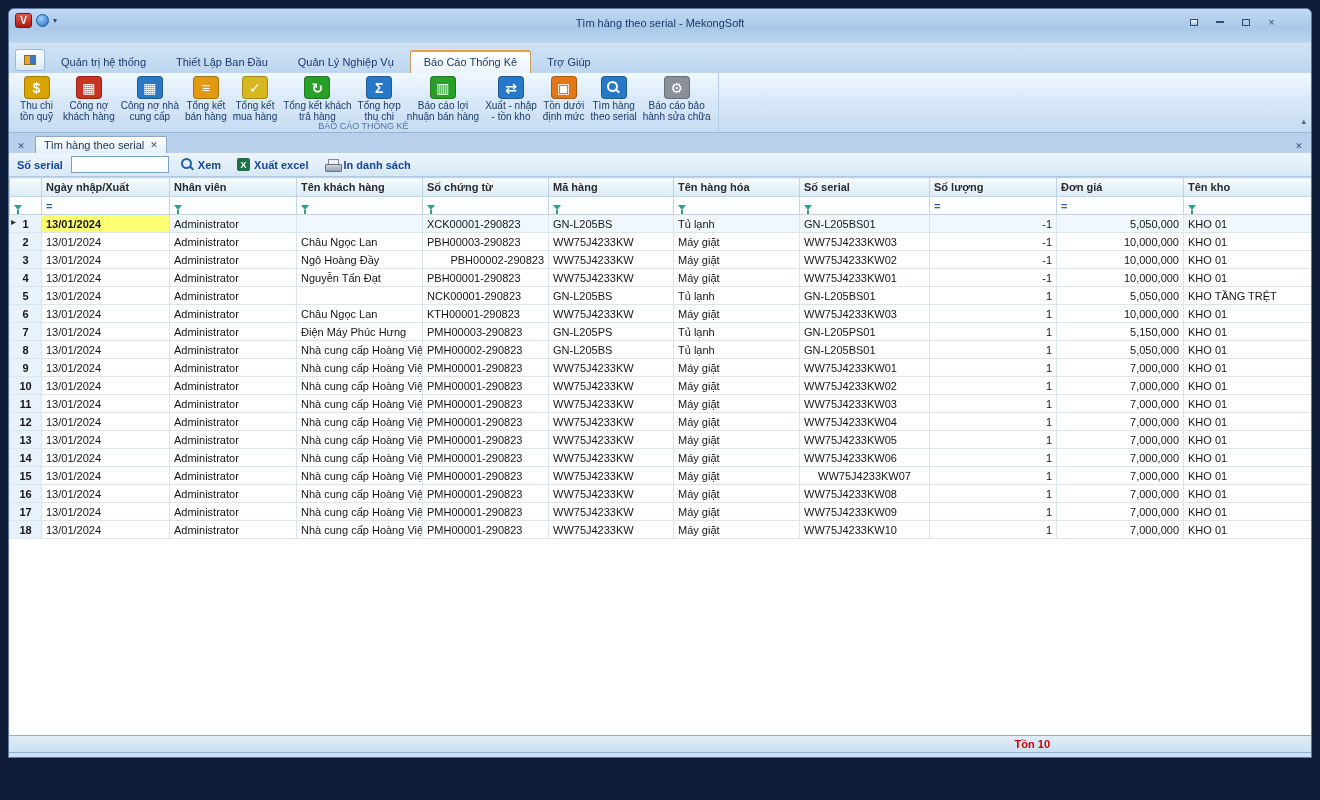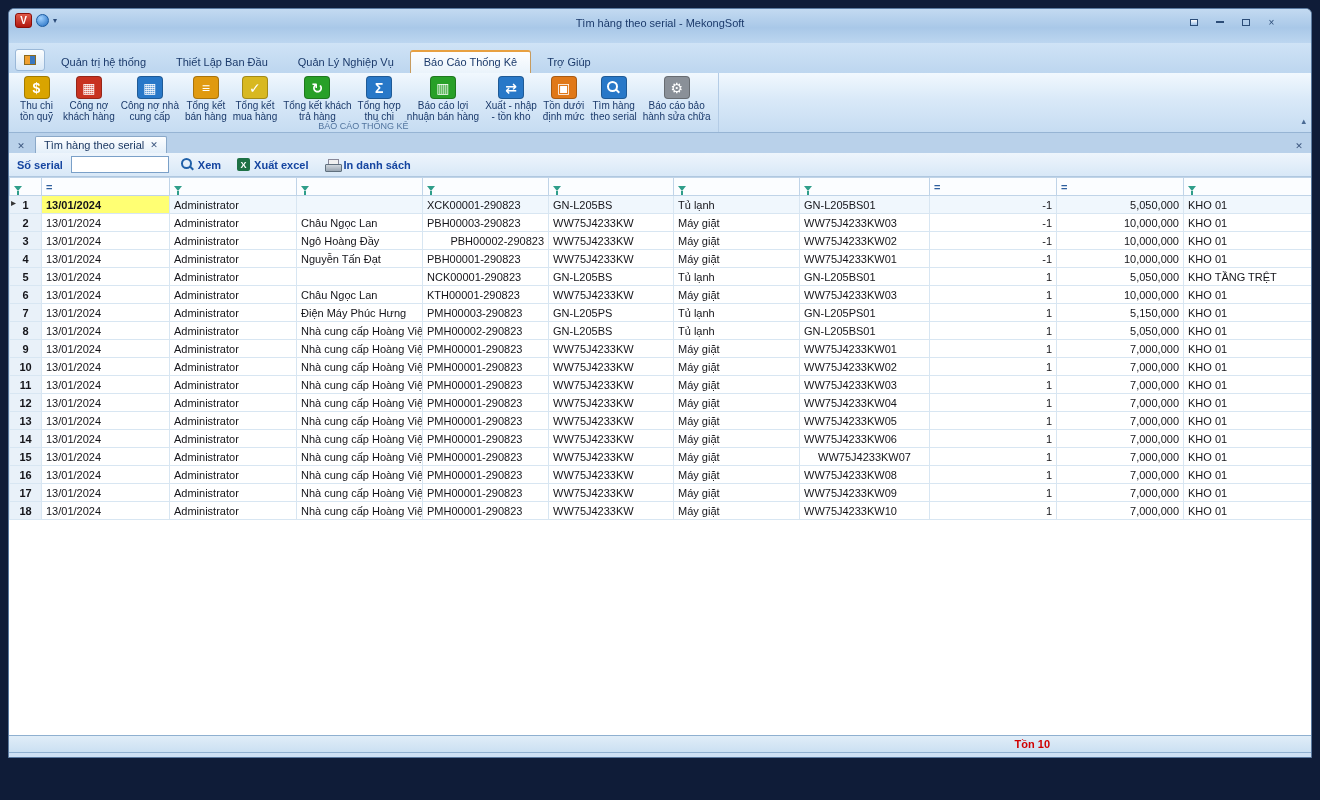--- a/index.html
+++ b/index.html
@@ -274,20 +274,33 @@
           <col style="width: 126px;">
           <col style="width: 126px;">
           <col style="width: 125px;">
           <col style="width: 126px;">
           <col style="width: 130px;">
           <col style="width: 127px;">
           <col style="width: 127px;">
           <col style="width: 128px;">
         </colgroup>
         <thead>
+          <tr>
+            <th></th>
+            <th>Ngày nhập/Xuất</th>
+            <th>Nhân viên</th>
+            <th>Tên khách hàng</th>
+            <th>Số chứng từ</th>
+            <th>Mã hàng</th>
+            <th>Tên hàng hóa</th>
+            <th>Số serial</th>
+            <th>Số lượng</th>
+            <th>Đơn giá</th>
+            <th>Tên kho</th>
+          </tr>
           <tr class="frow">
             <td><span class="funnel"></span></td>
             <td><span class="feq">=</span></td>
             <td><span class="funnel"></span></td>
             <td><span class="funnel"></span></td>
             <td><span class="funnel"></span></td>
             <td><span class="funnel"></span></td>
             <td><span class="funnel"></span></td>
             <td><span class="funnel"></span></td>
             <td><span class="feq">=</span></td>

